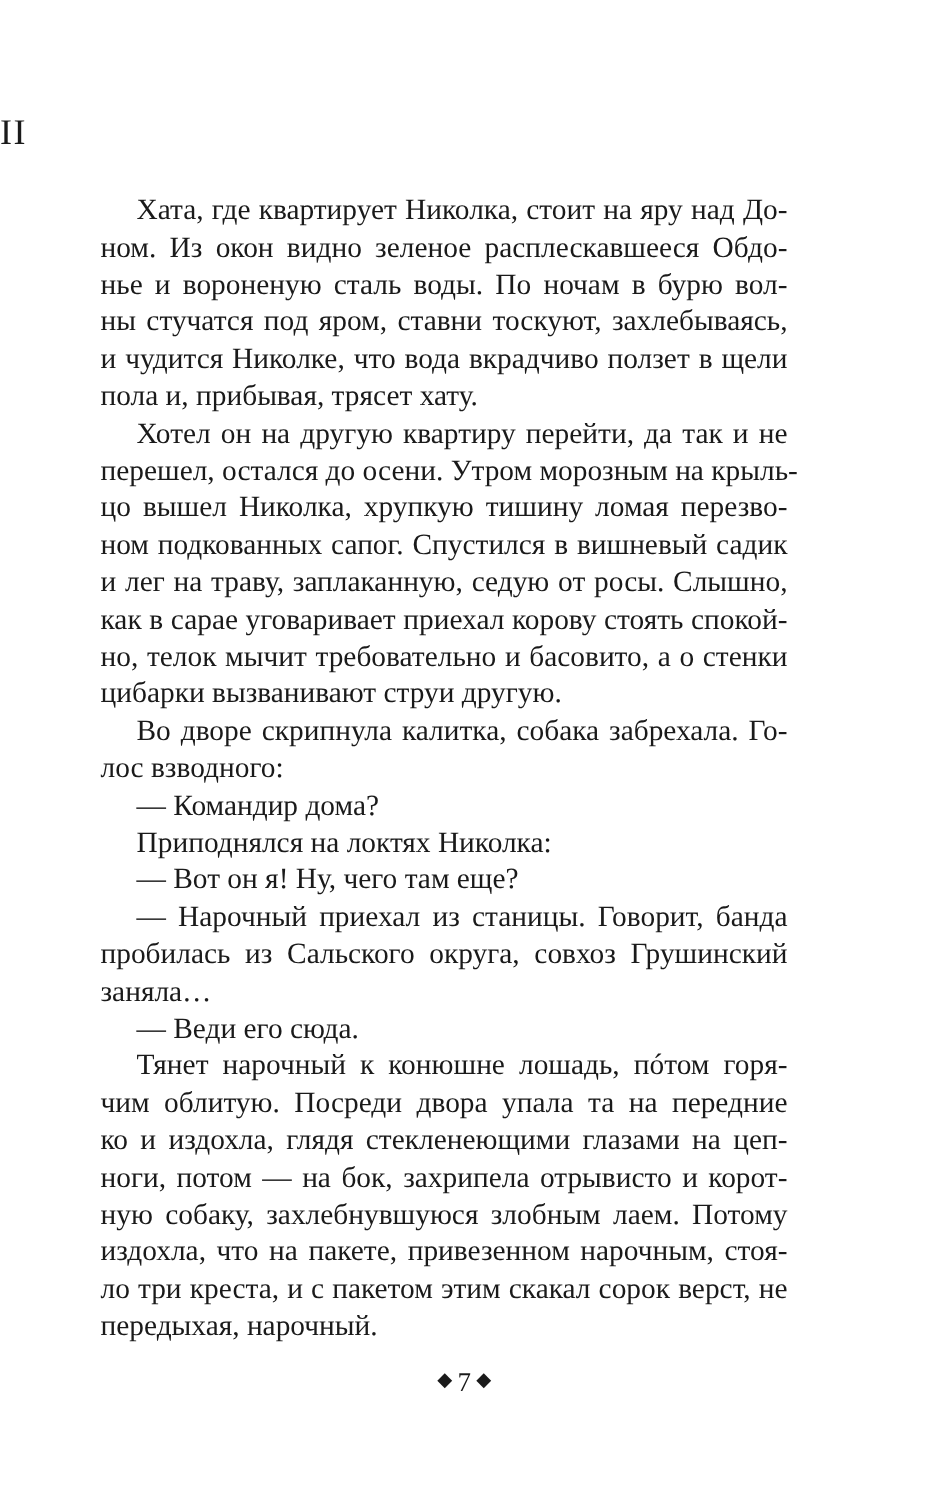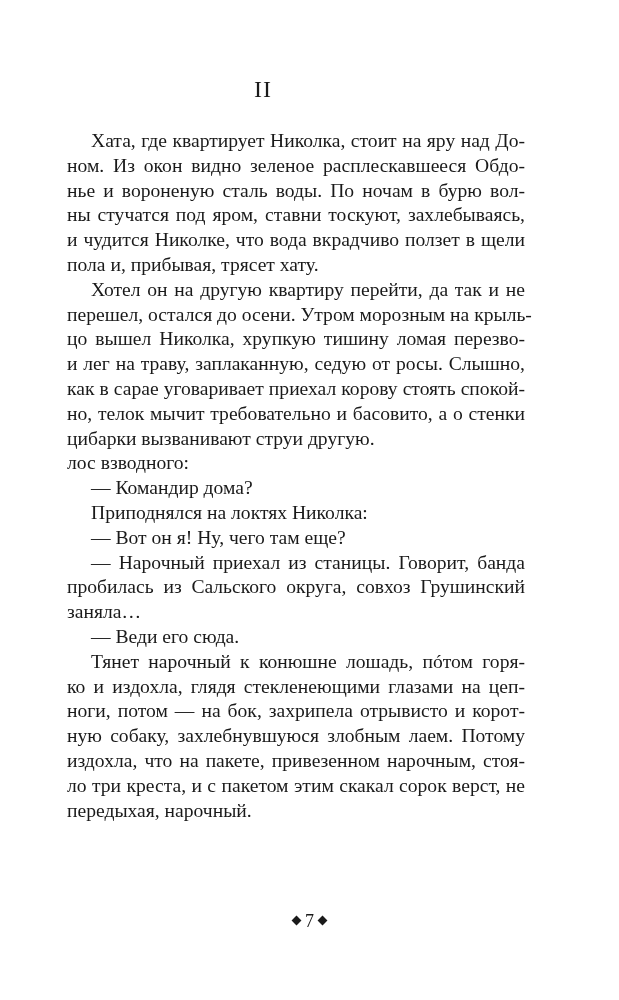--- a/index.html
+++ b/index.html
@@ -4,21 +4,21 @@
 <style>
   html, body { margin: 0; padding: 0; background: #ffffff; }
   body { width: 619px; height: 1000px; position: relative; overflow: hidden; }
   .page {
     position: absolute; left: 0; top: 0; width: 619px; height: 1000px;
     background: #ffffff; color: #1a1a1a;
     font-family: "Liberation Serif", "DejaVu Serif", serif;
   }
   .chapter {
     position: absolute; top: 74px; left: 0; width: 526px;
-    text-align: center; font-size: 24px; line-height: 30px; letter-spacing: 1px;
+    font-size: 24px; line-height: 30px; letter-spacing: 1px;
   }
   .text {
     position: absolute; left: 67px; top: 129px; width: 458px;
     font-size: 19.6px; line-height: 24.8px;
   }
   .line {
     display: block; white-space: nowrap;
     text-align: justify; text-align-last: justify; height: 24.8px;
   }
   .line.indent { padding-left: 24px; }
@@ -40,33 +40,36 @@
   <div class="text" id="text">
       <span class="line indent">Хата, где квартирует Николка, стоит на яру над До-</span>
       <span class="line">ном. Из окон видно зеленое расплескавшееся Обдо-</span>
       <span class="line">нье и вороненую сталь воды. По ночам в бурю вол-</span>
       <span class="line">ны стучатся под яром, ставни тоскуют, захлебываясь,</span>
       <span class="line">и чудится Николке, что вода вкрадчиво ползет в щели</span>
       <span class="line last">пола и, прибывая, трясет хату.</span>
       <span class="line indent">Хотел он на другую квартиру перейти, да так и не</span>
       <span class="line">перешел, остался до осени. Утром морозным на крыль-</span>
       <span class="line">цо вышел Николка, хрупкую тишину ломая перезво-</span>
+      <span class="line">ном подкованных сапог. Спустился в вишневый садик</span>
       <span class="line">и лег на траву, заплаканную, седую от росы. Слышно,</span>
       <span class="line">как в сарае уговаривает приехал корову стоять спокой-</span>
       <span class="line">но, телок мычит требовательно и басовито, а о стенки</span>
       <span class="line last">цибарки вызванивают струи другую.</span>
+      <span class="line indent">Во дворе скрипнула калитка, собака забрехала. Го-</span>
       <span class="line last">лос взводного:</span>
       <span class="line indent last">— Командир дома?</span>
       <span class="line indent last">Приподнялся на локтях Николка:</span>
       <span class="line indent last">— Вот он я! Ну, чего там еще?</span>
       <span class="line indent">— Нарочный приехал из станицы. Говорит, банда</span>
       <span class="line">пробилась из Сальского округа, совхоз Грушинский</span>
       <span class="line last">заняла…</span>
       <span class="line indent last">— Веди его сюда.</span>
       <span class="line indent">Тянет нарочный к конюшне лошадь, пóтом горя-</span>
+      <span class="line">чим облитую. Посреди двора упала та на передние</span>
       <span class="line">ко и издохла, глядя стекленеющими глазами на цеп-</span>
       <span class="line">ноги, потом — на бок, захрипела отрывисто и корот-</span>
       <span class="line">ную собаку, захлебнувшуюся злобным лаем. Потому</span>
       <span class="line">издохла, что на пакете, привезенном нарочным, стоя-</span>
       <span class="line">ло три креста, и с пакетом этим скакал сорок верст, не</span>
       <span class="line last">передыхая, нарочный.</span>
     </div>
   <div class="folio">
     <span class="dia"></span><span>7</span><span class="dia"></span>
   </div>

